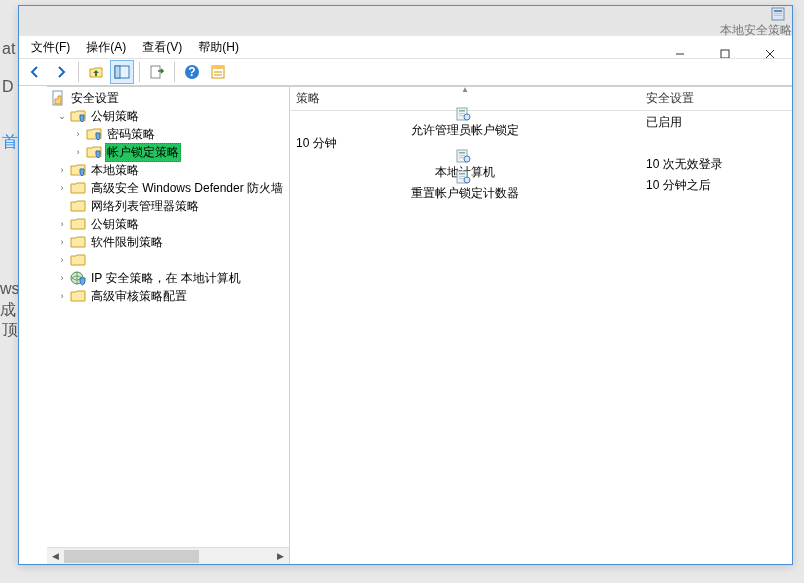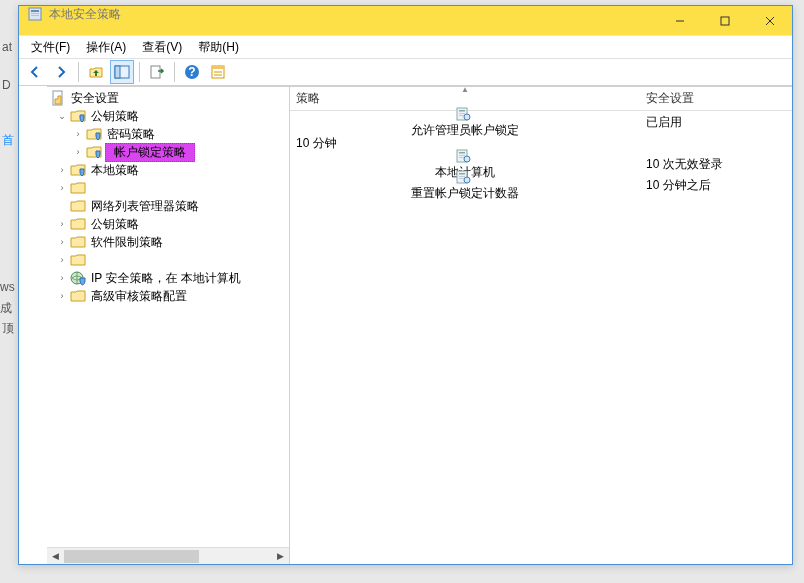--- a/index.html
+++ b/index.html
@@ -1,34 +1,35 @@
 <!DOCTYPE html>
 <html><head>
   <meta charset="utf-8">
   <style>
     * { box-sizing: border-box; margin: 0; padding: 0; font-family: "Microsoft YaHei", "Segoe UI", sans-serif; font-size: 12px; }
     body { background: #e8e8e8; width: 804px; height: 583px; overflow: hidden; position: relative; }
     
     
-    .bg-hint { position: absolute; color: #555; font-size: 12px; }
+    .bg-hint { position: absolute; color: #555; font-size: 16px; }
     
     .window {
       position: absolute;
       left: 18px; top: 5px;
       width: 775px; height: 560px;
       background: #fff;
       border: 1px solid #4a90d9;
       box-shadow: 0 2px 8px rgba(0,0,0,0.15);
       display: flex; flex-direction: column;
     }
     
     .titlebar {
-      height: 30px; display: flex; align-items: flex-start;
-      padding: 0 0 0 8px; background: #fde047;
+      height: 30px; display: flex; align-items: flex-end;
+      padding: 0 0 0 8px; background: #e5e5e5;
       border-bottom: 1px solid #e8e8e8;
+      flex-direction: column;
     }
     .titlebar-icon { width: 16px; height: 16px; margin-right: 6px; }
     .titlebar-title { flex: 1; color: #777; font-size: 12px; }
     .win-controls { display: flex; }
     .win-btn { width: 45px; height: 30px; display: flex; align-items: center; justify-content: center; color: #555; }
     
     .menubar {
       height: 22px; display: flex; align-items: flex-end; padding: 0 4px;
     }
     .menu-item { padding: 2px 8px; color: #000; cursor: default; }
@@ -47,21 +48,21 @@
       margin-left: 28px;
     }
     
     .tree-pane {
       width: 243px; border-right: 1px solid #d0d0d0;
       display: flex; flex-direction: column;
       background: #fff; position: relative;
     }
     .tree { flex: 1; overflow: hidden; padding: 2px 0; }
     .tree-node { display: flex; align-items: center; height: 18px; white-space: nowrap; cursor: default; padding-right: 4px; }
-    .tree-node.selected .node-label { background: #d946ef; border: 1px dotted #666; padding: 0 8px; }
+    .tree-node.selected .node-label { background: #22c55e; border: 1px dotted #666; padding: 0 1px; }
     .node-indent { display: inline-block; }
     .expander { width: 14px; height: 14px; display: inline-flex; align-items: center; justify-content: center; color: #666; font-size: 9px; }
     .node-icon { width: 16px; height: 16px; margin: 0 3px 0 1px; flex-shrink: 0; }
     .node-label { padding: 1px 2px; }
     
     .hscroll {
       height: 17px; background: #f0f0f0; border-top: 1px solid #ddd;
       display: flex; align-items: center;
     }
     .hscroll-btn { width: 17px; height: 17px; display: flex; align-items: center; justify-content: center; color: #555; background: #f0f0f0; font-size: 9px; }
@@ -252,20 +253,21 @@
         </div>
 
         <div class="tree-node">
           <span class="node-indent" style="width:8px"></span>
           <span class="expander">›</span>
           <span class="node-icon">
             <svg viewBox="0 0 16 16">
                 <path d="M1 4 L6 4 L7 3 L15 3 L15 13 L1 13 Z" fill="#ffe9a6" stroke="#c9a227"></path>
               </svg>
           </span>
+          <span class="node-label">高级安全 Windows Defender 防火墙</span>
         </div>
 
         <div class="tree-node">
           <span class="node-indent" style="width:8px"></span>
           <span class="expander" style="visibility:hidden">›</span>
           <span class="node-icon">
             <svg viewBox="0 0 16 16">
                 <path d="M1 4 L6 4 L7 3 L15 3 L15 13 L1 13 Z" fill="#ffe9a6" stroke="#c9a227"></path>
               </svg>
           </span>

